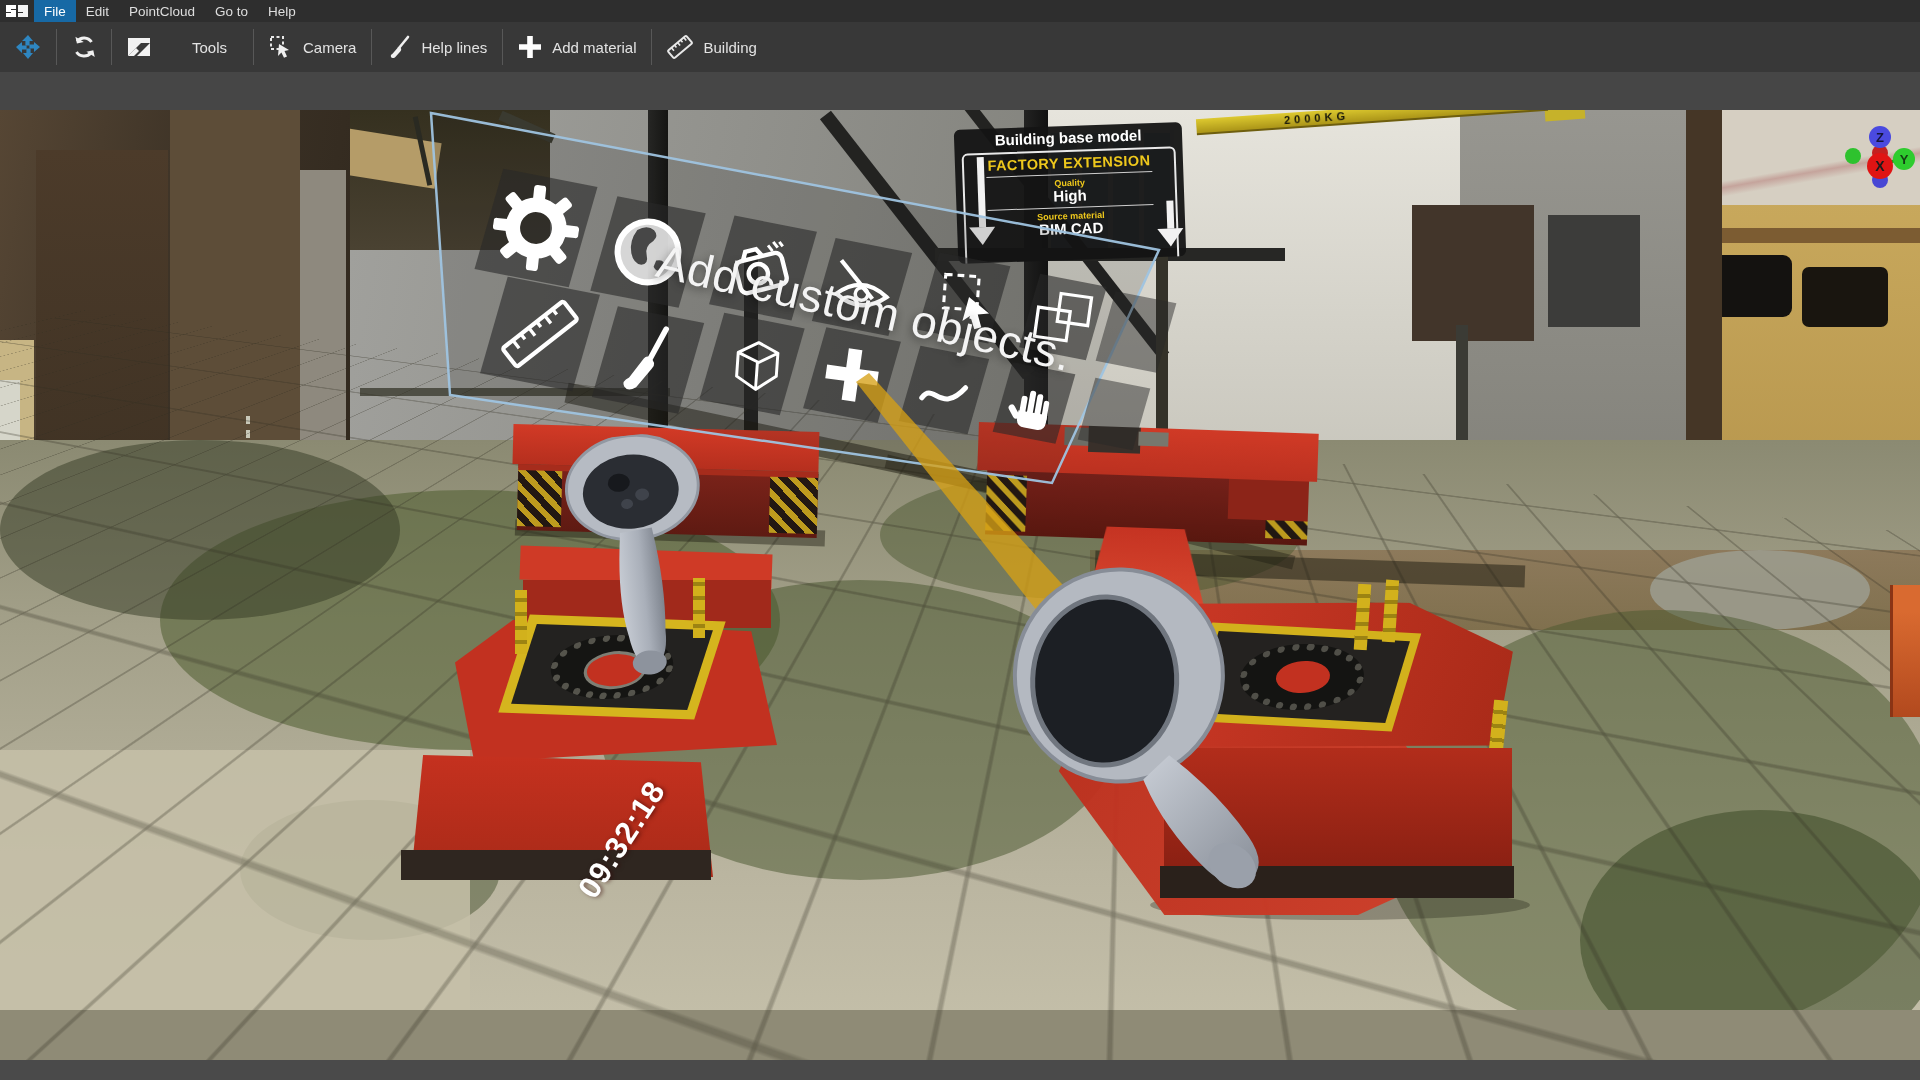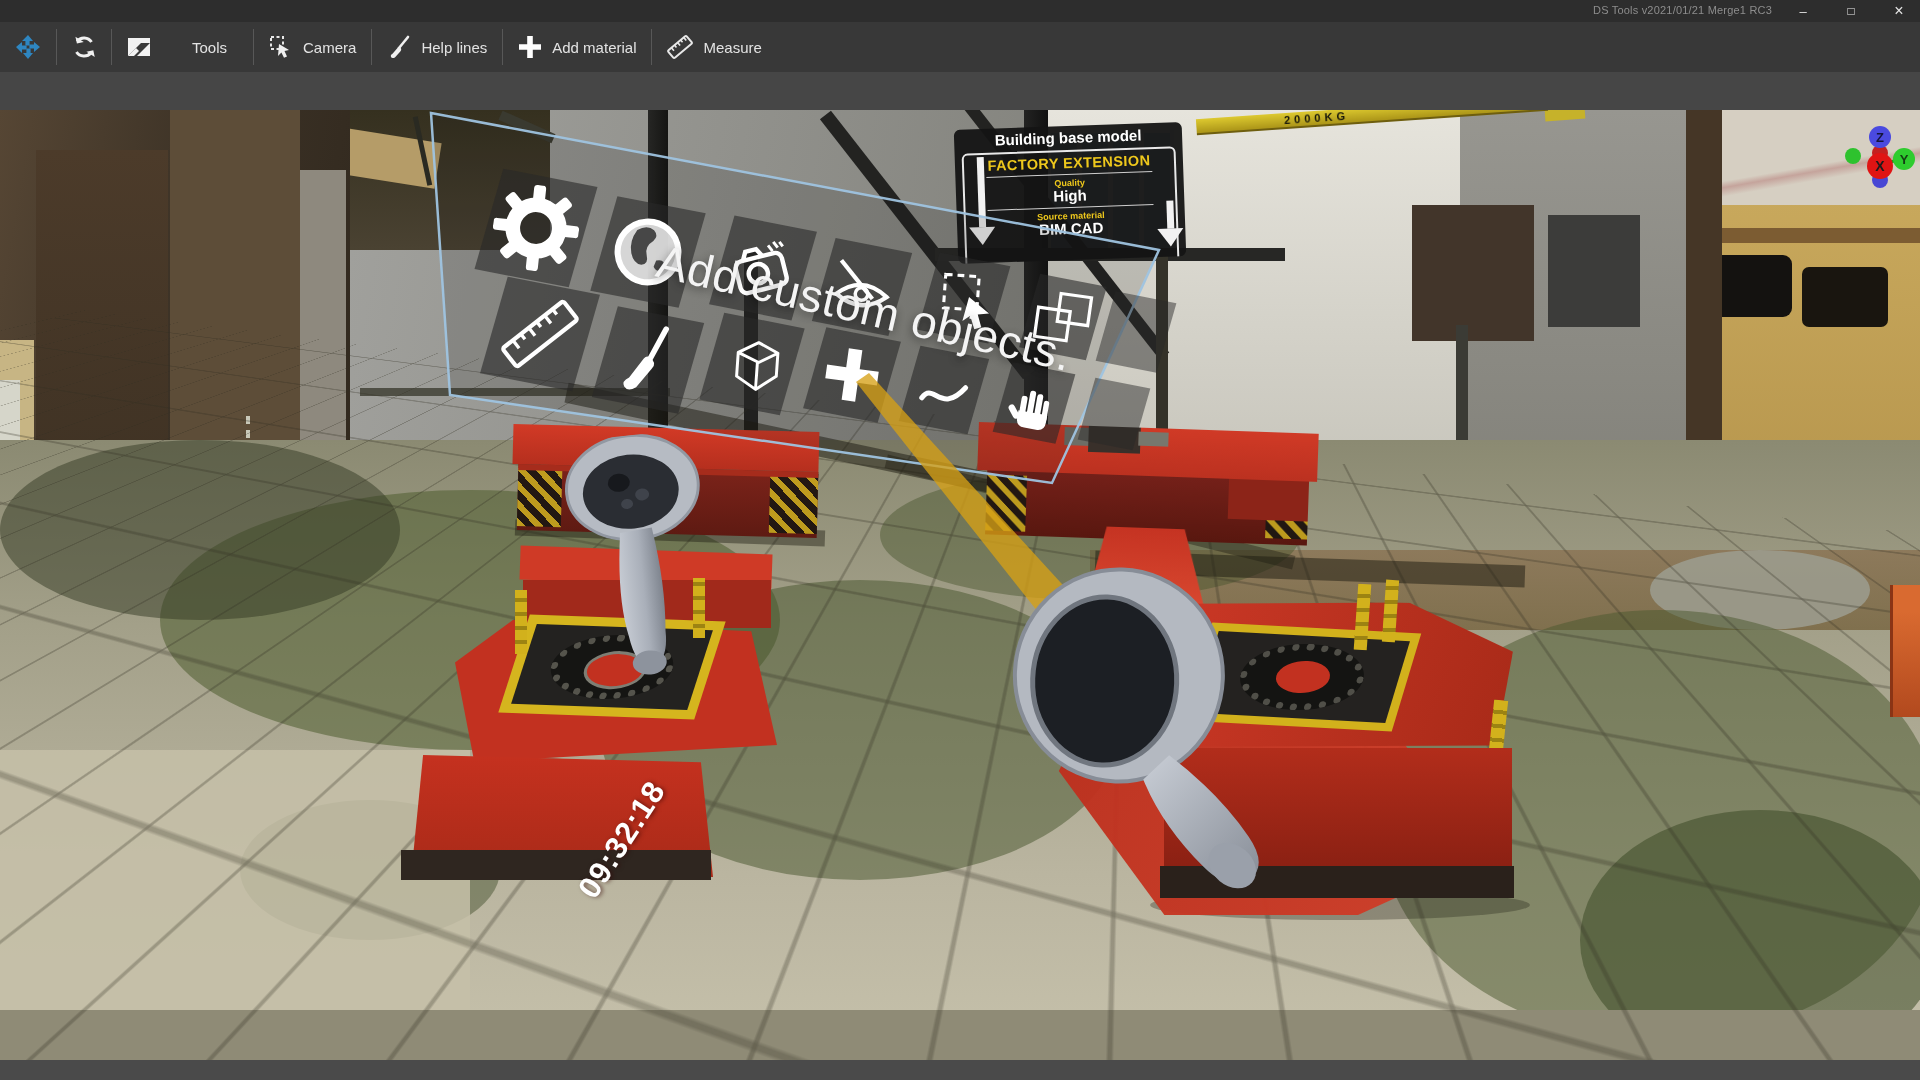--- a/index.html
+++ b/index.html
@@ -58,20 +58,33 @@
   .ctrl{position:absolute;z-index:15;}
   #gizmo{position:absolute;left:1838px;top:6px;z-index:20;}
   #timestamp{position:absolute;left:556px;top:712px;font-size:31px;font-weight:bold;color:#fff;
     transform:rotate(-57deg);letter-spacing:1px;text-shadow:1px 2px 4px rgba(50,0,0,.55);z-index:8;}
 </style>
 </head>
 <body>
 
 <div id="app">
 
+  <div id="menubar">
+    <div id="logo">
+      <svg width="24" height="14" viewBox="0 0 24 14">
+          <path d="M1 1h10v4H6v1h5v7H1V9h5V8H1z" fill="#fff"></path>
+          <path d="M13 1h10v12h-10V9h5V8h-5z" fill="#fff" opacity=".95"></path>
+        </svg>
+    </div>
+    <div class="mi active">File</div>
+    <div class="mi">Edit</div>
+    <div class="mi">PointCloud</div>
+    <div class="mi">Go to</div>
+    <div class="mi">Help</div>
+  </div>
   <div id="titletext">DS Tools v2021/01/21 Merge1 RC3</div>
   <div class="winbtn" id="btn-min">–</div>
   <div class="winbtn" id="btn-max">□</div>
   <div class="winbtn" id="btn-close">×</div>
 
   <div id="toolbar">
     <div class="tbtn">
       <svg width="26" height="26" viewBox="0 0 26 26">
           <g fill="#2e86c1">
             <path d="M13 1l5 6h-3.4v4.6H10.4V7H7z"></path>
@@ -127,21 +140,21 @@
       <span>Add material</span>
     </div>
     <div class="tsep"></div>
     <div class="tbtn">
       <svg width="26" height="26" viewBox="0 0 26 26">
           <g transform="rotate(-40 13 13)">
             <rect x="1" y="8" width="24" height="10" rx="1.5" fill="none" stroke="#e8e8e8" stroke-width="2"></rect>
             <path d="M6 8v4M10 8v3M14 8v4M18 8v3M22 8v4" stroke="#e8e8e8" stroke-width="1.6"></path>
           </g>
         </svg>
-      <span>Measure</span>
+      <span>Building</span>
     </div>
   </div>
   <div id="subbar"></div>
 
   <div id="viewport">
     <div id="scene">
 
       <div class="sc" style="left:0;top:0;width:1920px;height:480px;background:linear-gradient(#979690,#7e7d75);"></div>
       <div class="sc" style="left:350px;top:0;width:700px;height:400px;background:linear-gradient(100deg,#a1a19d,#82827c);"></div>
       <div class="sc" style="left:360px;top:278px;width:310px;height:8px;background:#4f4f45;"></div>

